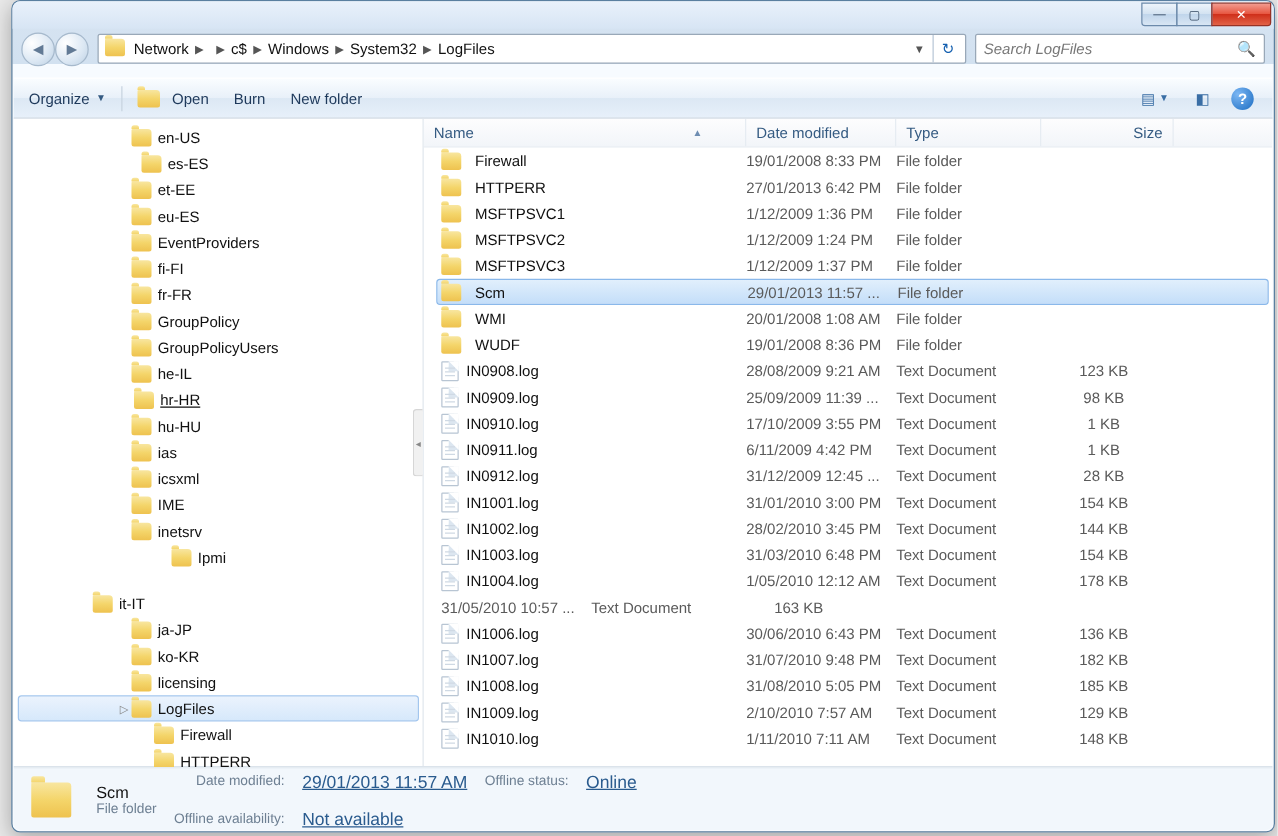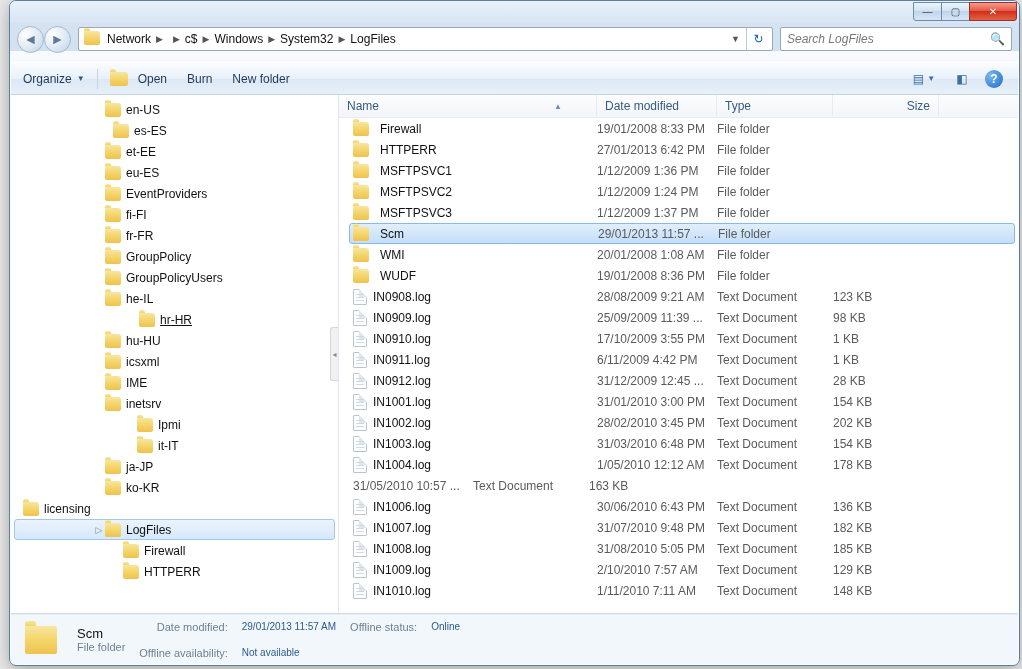--- a/index.html
+++ b/index.html
@@ -106,36 +106,36 @@
     padding-left:14px;
   }
   .row.sel {
     background: linear-gradient(to bottom, #e1effc, #c4def9);
     border:1px solid #8ab8ea; border-radius:3px; margin:0 3px 0 10px; padding-left:3px;
   }
   .c-name{ width:244px; display:flex; align-items:center; gap:6px;}
   .row.sel .c-name{ width:245px;}
   .c-date{ width:120px; color:#5a5a5a;}
   .c-type{ width:116px; color:#5a5a5a;}
-  .c-size{ width:100px; text-align:left; color:#5a5a5a;}
+  .c-size{ width:100px; text-align:center; color:#5a5a5a;}
   .docico { width:14px; height:16px; background:#fff; border:1px solid #b8c5d3; border-radius:1px; position:relative;}
   .docico::before{content:'';position:absolute;right:-1px;top:-1px;border-width:4px;border-style:solid;border-color:#fff #fff #dce6f0 #dce6f0;}
   .docico::after{content:'';position:absolute;left:2px;top:4px;right:2px;height:1px;background:#cfd9e4;box-shadow:0 3px #cfd9e4,0 6px #cfd9e4;}
   .details {
     height:50px; margin:0 1px 1px 1px; background: #f2f7fc;
     border-top:1px solid #e6edf4;
     display:flex; align-items:center; padding:3px 10px; font-size:12px; color:#1e395b; gap:14px;
     border-radius:0 0 5px 5px;
   }
   .det-ico { width:42px; height:40px; position:relative;}
   .det-ico .fico{ width:32px; height:28px; position:absolute; left:4px; top:6px;}
   .det-ico .fico::before{width:11px;height:5px;top:-5px;}
   .det-grid { display:grid; grid-template-columns: auto auto auto auto; column-gap: 16px; row-gap:2px; align-items:center;gap:14px;}
   .det-lab { color:#6d7f92; font-size:11px; text-align:right;}
-  .det-val { color:#2a5b8e; font-size:10px;}
+  .det-val { color:#2a5b8e; font-size:14px;text-decoration:underline;}
   .det-title { font-size:13px; color:#111;}
   
   .rows::-webkit-scrollbar{width:17px;}
   .rows::-webkit-scrollbar-track{background:#f1f1f1;}
   .rows::-webkit-scrollbar-thumb{background:#cdd8e4;border:1px solid #aeb9c6;border-radius:2px;}
   .tree::-webkit-scrollbar{width:17px;}
   .help-icon{width:18px;height:18px;border-radius:50%;background:radial-gradient(circle at 30% 30%,#7cb7f4,#1b6cc1);color:#fff;font-weight:bold;font-size:12px;display:flex;align-items:center;justify-content:center;}
 </style>
 </head>
 <body>
@@ -247,66 +247,71 @@
         <div class="tree-row" style="padding-left: 82px;">
           <span class="tw"></span>
           <span class="fico"></span>
           <span>GroupPolicyUsers</span>
         </div>
         <div class="tree-row" style="padding-left: 82px;">
           <span class="tw"></span>
           <span class="fico"></span>
           <span>he-IL</span>
         </div>
-        <div class="tree-row" style="padding-left: 116px; text-decoration: underline;">
+        <div class="tree-row" style="padding-left: 84px; text-decoration: underline;">
           <span class="tw"></span>
           <span class="fico"></span>
           <span>hr-HR</span>
         </div>
         <div class="tree-row" style="padding-left: 82px;">
           <span class="tw"></span>
           <span class="fico"></span>
           <span>hu-HU</span>
         </div>
         <div class="tree-row" style="padding-left: 82px;">
           <span class="tw"></span>
           <span class="fico"></span>
+          <span>ias</span>
+        </div>
+        <div class="tree-row" style="padding-left: 82px;">
+          <span class="tw"></span>
+          <span class="fico"></span>
           <span>icsxml</span>
         </div>
         <div class="tree-row" style="padding-left: 82px;">
           <span class="tw"></span>
           <span class="fico"></span>
           <span>IME</span>
         </div>
         <div class="tree-row" style="padding-left: 82px;">
           <span class="tw"></span>
           <span class="fico"></span>
           <span>inetsrv</span>
         </div>
         <div class="tree-row" style="padding-left: 114px;">
           <span class="tw"></span>
           <span class="fico"></span>
           <span>Ipmi</span>
         </div>
-        <div class="tree-row" style="padding-left: 114px;">
+        <div class="tree-row" style="padding-left: 51px; margin-top: 16px;">
           <span class="tw"></span>
           <span class="fico"></span>
           <span>it-IT</span>
         </div>
         <div class="tree-row" style="padding-left: 82px; text-align: center;">
           <span class="tw"></span>
           <span class="fico"></span>
           <span>ja-JP</span>
         </div>
         <div class="tree-row" style="padding-left: 82px;">
           <span class="tw"></span>
           <span class="fico"></span>
           <span>ko-KR</span>
         </div>
-        <div class="tree-row" style="">
+        <div class="tree-row" style="padding-left: 82px;">
           <span class="tw"></span>
           <span class="fico"></span>
           <span>licensing</span>
         </div>
         <div class="tree-row sel" style="padding-left: 78px;">
           <span class="tw">▷</span>
           <span class="fico"></span>
           <span>LogFiles</span>
         </div>
         <div class="tree-row" style="padding-left: 100px;">
@@ -458,21 +463,21 @@
             <div class="c-type">Text Document</div>
             <div class="c-size">154 KB</div>
           </div>
           <div class="row">
             <div class="c-name">
               <span class="docico"></span>
               <span>IN1002.log</span>
             </div>
             <div class="c-date">28/02/2010 3:45 PM</div>
             <div class="c-type">Text Document</div>
-            <div class="c-size">202 KB</div>
+            <div class="c-size">144 KB</div>
           </div>
           <div class="row">
             <div class="c-name">
               <span class="docico"></span>
               <span>IN1003.log</span>
             </div>
             <div class="c-date">31/03/2010 6:48 PM</div>
             <div class="c-type">Text Document</div>
             <div class="c-size">154 KB</div>
           </div>

